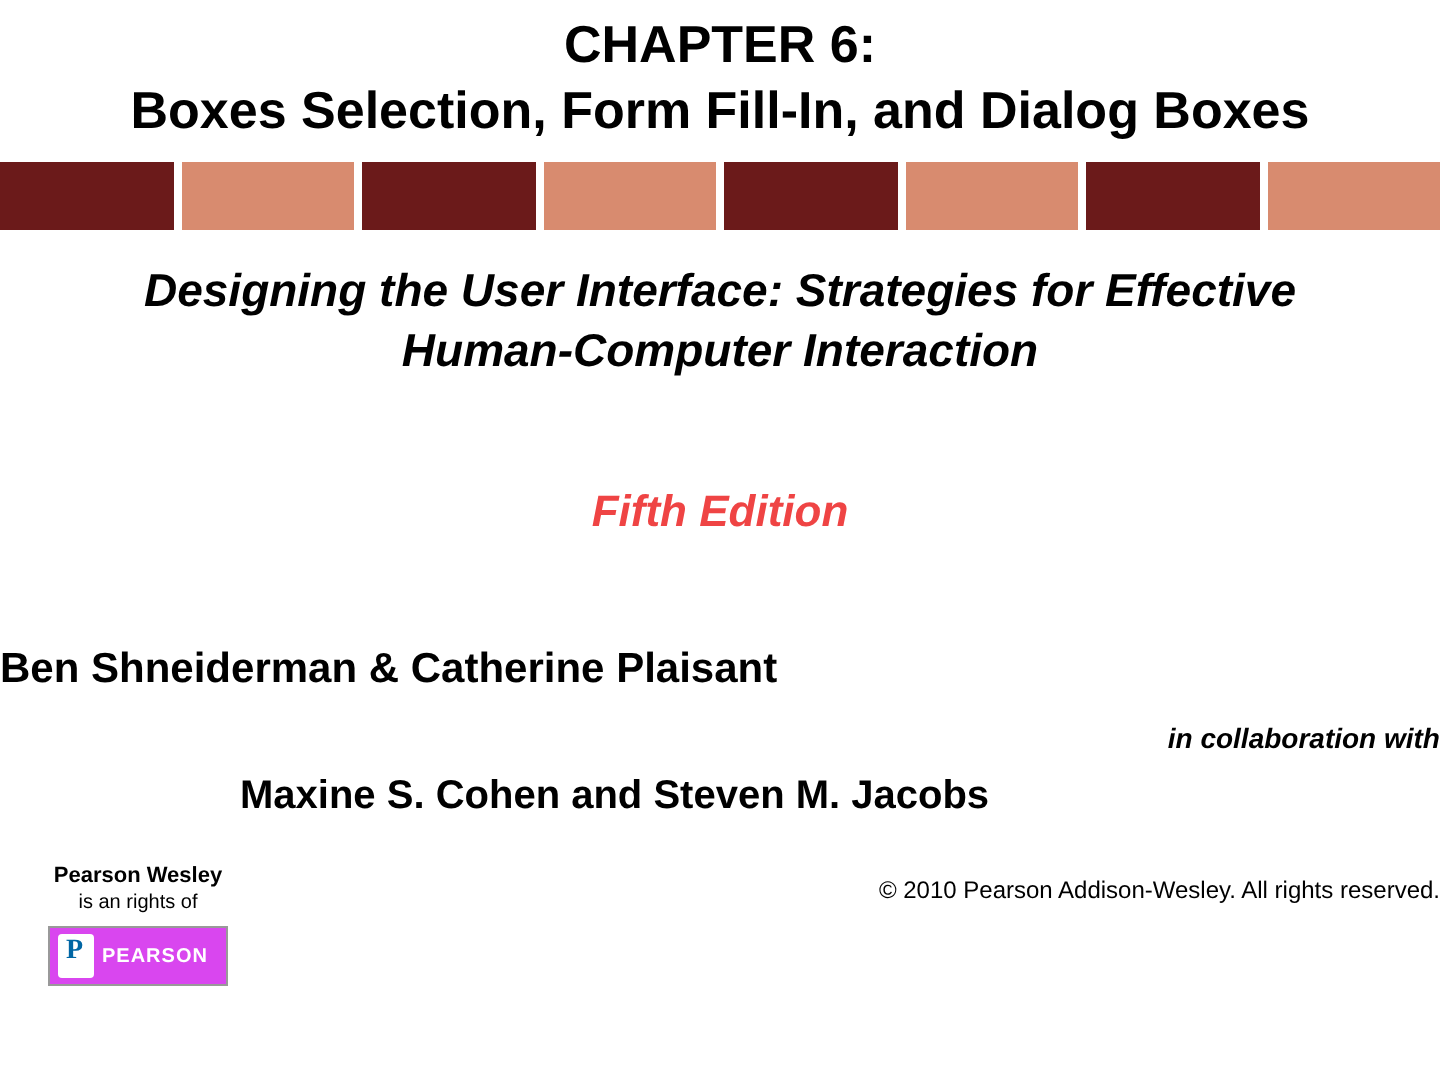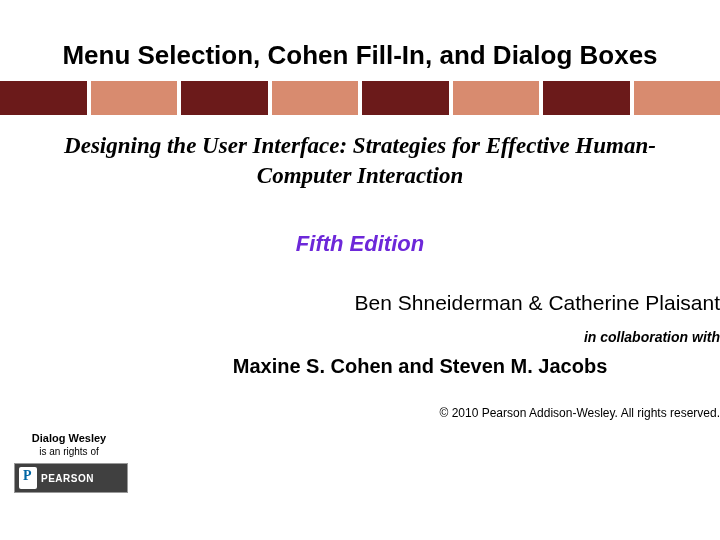--- a/index.html
+++ b/index.html
@@ -32,47 +32,46 @@
   .stripe.dark { background: #6b1a1a; }
   .stripe.light { background: #d88b6f; }
   .book-title {
     text-align: center;
     font-weight: bold;
     font-style: italic;
     font-size: 23px;
     color: #000;
     padding: 16px 60px 0 60px;
     line-height: 1.3;
-    font-family: Liberation Serif, serif;
   }
   .edition {
     text-align: center;
     font-weight: bold;
     font-style: italic;
     font-size: 22px;
-    color: #6d28d9;
-    margin-top: 40px;
+    color: #ef4444;
+    margin-top: 52px;
   }
   .authors-main {
-    text-align: right;
-    font-weight: normal;
+    text-align: left;
+    font-weight: bold;
     font-size: 21px;
     color: #000;
-    margin-top: 34px;
+    margin-top: 54px;
   }
   .collab-label {
     text-align: right;
     font-weight: bold;
     font-style: italic;
     font-size: 14px;
     color: #000;
     margin-top: 14px;
   }
   .authors-secondary {
-    text-align: center;
+    text-align: left;
     font-weight: bold;
     font-size: 20px;
     color: #000;
     margin-top: 10px;
     padding-left: 120px;
   }
   .copyright {
     font-size: 12px;
     color: #000;
     margin-top: 28px;
@@ -91,23 +90,23 @@
     font-size: 11px;
     color: #000;
     line-height: 1.1;
   }
   .imprint-label {
     font-size: 10px;
     color: #000;
     margin-top: 2px;
   }
   .pearson-logo {
-    width: 114px;
+    width: 90px;
     height: 30px;
-    background: #404040;
+    background: #d946ef;
     border: 1px solid #999;
     margin: 6px auto 0 auto;
     position: relative;
     display: flex;
     align-items: center;
     padding-left: 4px;
   }
   .pearson-mark {
     width: 18px;
     height: 22px;
@@ -130,22 +129,22 @@
     font-size: 10px;
     font-weight: bold;
     letter-spacing: 0.5px;
     margin-left: 4px;
   }
 </style>
 </head>
 <body>
 
 <div class="chapter-title">
-  <br>
-  <span>Menu Selection, Cohen Fill-In, and Dialog Boxes</span>
+  <span>CHAPTER 6:</span><br>
+  <span>Boxes Selection, Form Fill-In, and Dialog Boxes</span>
 </div>
 
 <div class="stripe-row">
   <div class="stripe dark"></div>
   <div class="stripe light"></div>
   <div class="stripe dark"></div>
   <div class="stripe light"></div>
   <div class="stripe dark"></div>
   <div class="stripe light"></div>
   <div class="stripe dark"></div>
@@ -158,19 +157,19 @@
 
 <div class="authors-main">Ben Shneiderman &amp; Catherine Plaisant</div>
 
 <div class="collab-label">in collaboration with</div>
 
 <div class="authors-secondary">Maxine S. Cohen and Steven M. Jacobs</div>
 
 <div class="copyright">© 2010 Pearson Addison-Wesley. All rights reserved.</div>
 
 <div class="publisher-block">
-  <div class="publisher-name">Dialog Wesley</div>
+  <div class="publisher-name">Pearson Wesley</div>
   <div class="imprint-label">is an rights of</div>
   <div class="pearson-logo">
     <div class="pearson-mark"></div>
     <div class="pearson-text">PEARSON</div>
   </div>
 </div>
 
 </body></html>

